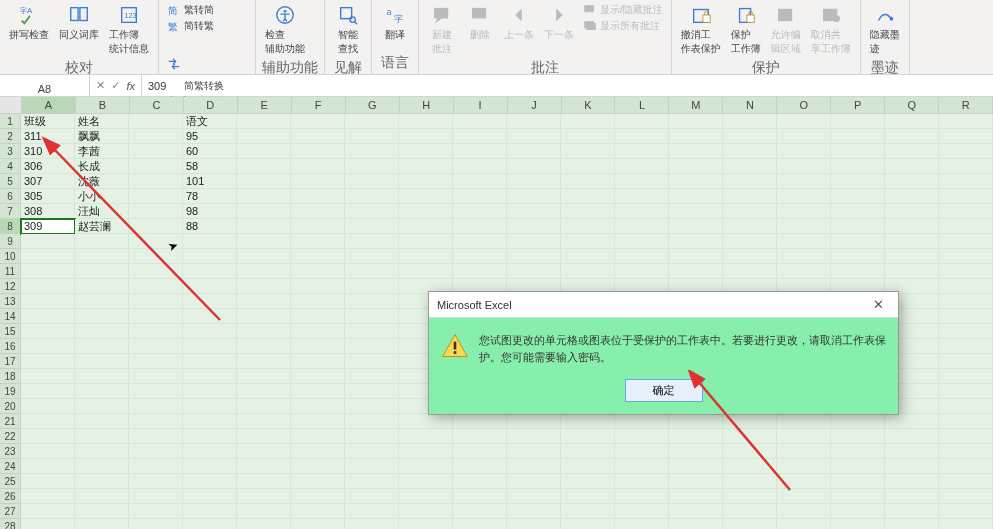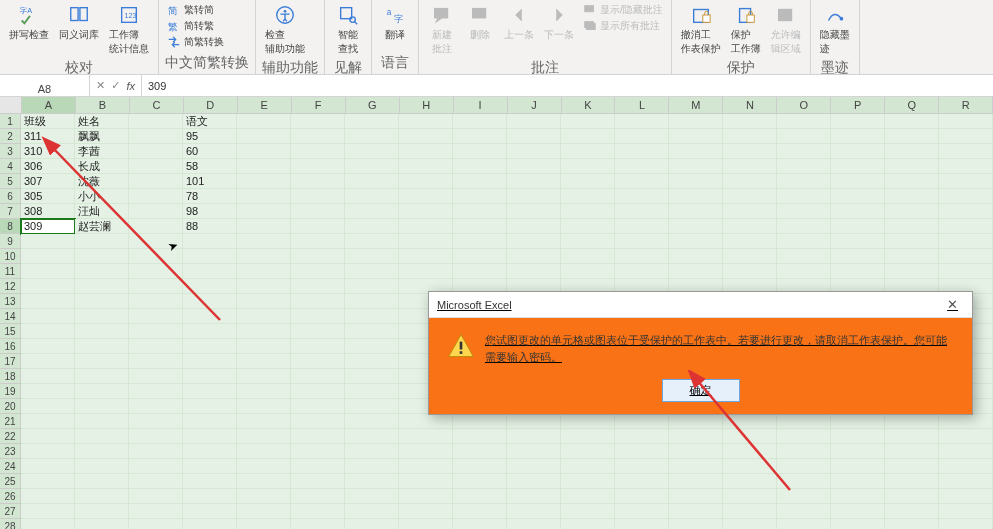--- a/index.html
+++ b/index.html
@@ -38,24 +38,24 @@
   .row-h { height: 15px; border-bottom: 1px solid #ccc; border-right: 1px solid #ccc; font-size: 10px; text-align: center; color: #444; line-height: 15px; background: #d2e6d2; }
   .row-h.sel { background: #b8d8b8; }
   .cells { position: relative; }
   .row { display: flex; height: 15px; }
   .cell { width: 54px; height: 15px; border-right: 1px solid #d4e8d4; border-bottom: 1px solid #d4e8d4; font-size: 11px; padding: 0 3px; line-height: 14px; color: #222; background: #e4f1e4; overflow: hidden; white-space: nowrap; }
   .cell.r { text-align: left; }
   .cell.active { outline: 2px solid #1a7a1a; outline-offset: -1px; background: #fff; }
   .cursor-arrow { position: absolute; left: 168px; top: 142px; font-size: 12px; color: #000; pointer-events: none; transform: rotate(-20deg); }
 
   
-  .dialog { position: absolute; left: 428px; top: 291px; width: 545px; background: #f97316; border: 1px solid #999; box-shadow: 3px 3px 12px rgba(0,0,0,0.3); text-decoration: underline; }
+  .dialog { position: absolute; left: 428px; top: 291px; width: 471px; background: #86efac; border: 1px solid #999; box-shadow: 3px 3px 12px rgba(0,0,0,0.3); }
   .dialog-title { background: #fff; height: 26px; display: flex; align-items: center; padding: 0 8px; font-size: 11px; color: #333; border-bottom: 1px solid #ddd; }
   .dialog-close { margin-left: auto; font-size: 13px; cursor: pointer; color: #555; padding: 0 6px; }
-  .dialog-body { padding: 14px 18px 10px; display: flex; align-items: flex-start; gap: 10px; }
+  .dialog-body { padding: 14px 12px 10px; display: flex; align-items: flex-start; gap: 10px; }
   .warn-ico { width: 28px; height: 28px; flex-shrink: 0; }
   .dialog-msg { font-size: 11px; color: #333; line-height: 1.5; }
   .dialog-actions { display: flex; justify-content: center; padding: 4px 0 12px; }
   .dialog-ok { width: 78px; height: 23px; font-size: 11px; border: 1px solid #6aa6e6; background: #e6f0fb; cursor: pointer; }
 
   
   .annot-arrow { position: absolute; pointer-events: none; }
 </style>
 </head>
 <body>
@@ -112,21 +112,21 @@
               </svg>
             </span>
             <span style="white-space: pre;">简转繁</span>
           </div>
           <div class="ribbon-btn small">
             <span class="ico">
               <svg viewBox="0 0 16 16">
                 <path d="M2 5 h8 M7 2 l3 3 l-3 3 M14 11 h-8 M9 8 l-3 3 l3 3" stroke="#3b7dd8" fill="none" stroke-width="1.3"></path>
               </svg>
             </span>
-            <span style="white-space: pre;">简繁转换</span>
+            <span style="white-space: pre; margin-top: 44px;">简繁转换</span>
           </div>
         </div>
       </div>
       <div class="ribbon-group-label">中文简繁转换</div>
     </div>
     <div class="ribbon-group">
       <div class="ribbon-group-body">
         <div class="ribbon-btn">
           <span class="ico">
             <svg viewBox="0 0 24 24">
@@ -257,20 +257,30 @@
         </div>
         <div class="ribbon-btn disabled">
           <span class="ico">
             <svg viewBox="0 0 24 24">
               <rect x="4" y="6" width="14" height="12" stroke="#3b7dd8" stroke-width="1.5" fill="none"></rect>
               <path d="M14 10 l4 4" stroke="#3b7dd8" stroke-width="1.5" fill="none"></path>
             </svg>
           </span>
           <span style="white-space: pre;">允许编
 辑区域</span>
+        </div>
+        <div class="ribbon-btn disabled">
+          <span class="ico">
+            <svg viewBox="0 0 24 24">
+              <rect x="4" y="6" width="14" height="12" stroke="#3b7dd8" stroke-width="1.5" fill="none"></rect>
+              <circle cx="18" cy="16" r="3" stroke="#3b7dd8" stroke-width="1.5" fill="none"></circle>
+            </svg>
+          </span>
+          <span style="white-space: pre;">取消共
+享工作簿</span>
         </div>
       </div>
       <div class="ribbon-group-label">保护</div>
     </div>
     <div class="ribbon-group">
       <div class="ribbon-group-body">
         <div class="ribbon-btn">
           <span class="ico">
             <svg viewBox="0 0 24 24">
               <path d="M5 18 q6-12 14-2" stroke="#3b7dd8" stroke-width="1.5" fill="none"></path>

